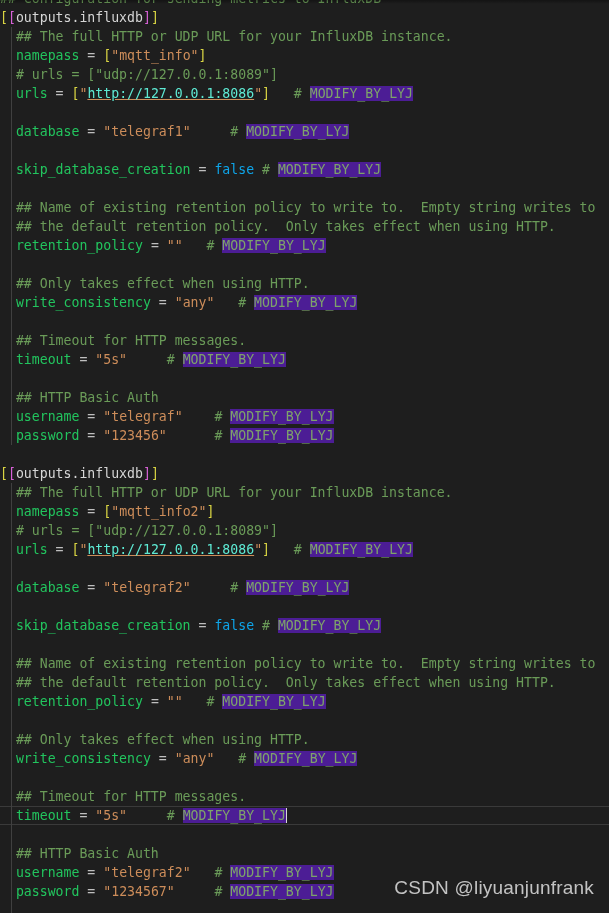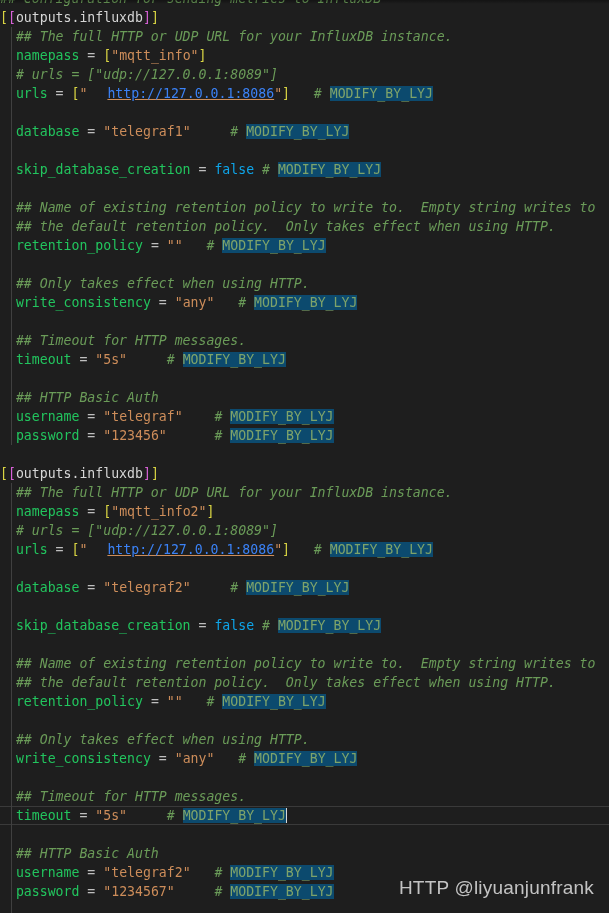--- a/index.html
+++ b/index.html
@@ -59,31 +59,31 @@
   .line.active::after {
     content: "";
     position: absolute;
     left: 0; right: 0; top: 0; bottom: 0;
     border-top: 1px solid #3a3a3a;
     border-bottom: 1px solid #3a3a3a;
     pointer-events: none;
     z-index: 0;
   }
   
-  .c  { color: #6a9b58; font-style: italic; }            
+  .c  { color: #6a9b58; }            
   .k  { color: #22c55e; }            
   .op { color: #bfbfbf; }            
   .s  { color: #cd8d5a; }            
   .br { color: #d9d543; }            
   .bm { color: #d861d8; }            
   .w  { color: #d6d6d6; }            
   .b  { color: #0ea5e9; }            
-  .lnk { color: #3b82f6; text-decoration: underline; text-decoration-color: #cd8d5a; margin-left: 20px; }
+  .lnk { color: #5eead4; text-decoration: underline; text-decoration-color: #cd8d5a; }
   .hl {
-    background: #0c4a6e;
+    background: #4c1d95;
     color: #7ea36a;
   }
   .cursor {
     display: inline-block;
     width: 1px;
     height: 15px;
     background: #d8d8d8;
     vertical-align: -3px;
     margin-left: 0px;
   }
@@ -106,14 +106,14 @@
     z-index: 6;
     pointer-events: none;
   }
 </style>
 </head>
 <body>
 
 <div id="editor">
   <div class="scroll-shadow"></div>
   <div class="code" id="code-root"><div class="line"><span class="txt"><span class="c">## Configuration for sending metrics to InfluxDB</span></span></div><div class="line"><span class="txt"><span class="br">[</span><span class="bm">[</span><span class="w">outputs.influxdb</span><span class="bm">]</span><span class="br">]</span></span></div><div class="line ind"><span class="txt"><span class="c">  ## The full HTTP or UDP URL for your InfluxDB instance.</span></span></div><div class="line ind"><span class="txt"><span>  </span><span class="k">namepass</span><span class="op"> = </span><span class="br">[</span><span class="s">"mqtt_info"</span><span class="br">]</span></span></div><div class="line ind"><span class="txt"><span class="c">  # urls = ["udp://127.0.0.1:8089"]</span></span></div><div class="line ind"><span class="txt"><span>  </span><span class="k">urls</span><span class="op"> = </span><span class="br">[</span><span class="s">"</span><span class="lnk">http://127.0.0.1:8086</span><span class="s">"</span><span class="br">]</span><span class="c">   # </span><span class="hl">MODIFY_BY_LYJ</span></span></div><div class="line ind"><span class="txt"><span>&nbsp;</span></span></div><div class="line ind"><span class="txt"><span>  </span><span class="k">database</span><span class="op"> = </span><span class="s">"telegraf1"</span><span class="c">     # </span><span class="hl">MODIFY_BY_LYJ</span></span></div><div class="line ind"><span class="txt"><span>&nbsp;</span></span></div><div class="line ind"><span class="txt"><span>  </span><span class="k">skip_database_creation</span><span class="op"> = </span><span class="b">false</span><span class="c"> # </span><span class="hl">MODIFY_BY_LYJ</span></span></div><div class="line ind"><span class="txt"><span>&nbsp;</span></span></div><div class="line ind"><span class="txt"><span class="c">  ## Name of existing retention policy to write to.  Empty string writes to</span></span></div><div class="line ind"><span class="txt"><span class="c">  ## the default retention policy.  Only takes effect when using HTTP.</span></span></div><div class="line ind"><span class="txt"><span>  </span><span class="k">retention_policy</span><span class="op"> = </span><span class="s">""</span><span class="c">   # </span><span class="hl">MODIFY_BY_LYJ</span></span></div><div class="line ind"><span class="txt"><span>&nbsp;</span></span></div><div class="line ind"><span class="txt"><span class="c">  ## Only takes effect when using HTTP.</span></span></div><div class="line ind"><span class="txt"><span>  </span><span class="k">write_consistency</span><span class="op"> = </span><span class="s">"any"</span><span class="c">   # </span><span class="hl">MODIFY_BY_LYJ</span></span></div><div class="line ind"><span class="txt"><span>&nbsp;</span></span></div><div class="line ind"><span class="txt"><span class="c">  ## Timeout for HTTP messages.</span></span></div><div class="line ind"><span class="txt"><span>  </span><span class="k">timeout</span><span class="op"> = </span><span class="s">"5s"</span><span class="c">     # </span><span class="hl">MODIFY_BY_LYJ</span></span></div><div class="line ind"><span class="txt"><span>&nbsp;</span></span></div><div class="line ind"><span class="txt"><span class="c">  ## HTTP Basic Auth</span></span></div><div class="line ind"><span class="txt"><span>  </span><span class="k">username</span><span class="op"> = </span><span class="s">"telegraf"</span><span class="c">    # </span><span class="hl">MODIFY_BY_LYJ</span></span></div><div class="line ind"><span class="txt"><span>  </span><span class="k">password</span><span class="op"> = </span><span class="s">"123456"</span><span class="c">      # </span><span class="hl">MODIFY_BY_LYJ</span></span></div><div class="line"><span class="txt"><span>&nbsp;</span></span></div><div class="line"><span class="txt"><span class="br">[</span><span class="bm">[</span><span class="w">outputs.influxdb</span><span class="bm">]</span><span class="br">]</span></span></div><div class="line ind"><span class="txt"><span class="c">  ## The full HTTP or UDP URL for your InfluxDB instance.</span></span></div><div class="line ind"><span class="txt"><span>  </span><span class="k">namepass</span><span class="op"> = </span><span class="br">[</span><span class="s">"mqtt_info2"</span><span class="br">]</span></span></div><div class="line ind"><span class="txt"><span class="c">  # urls = ["udp://127.0.0.1:8089"]</span></span></div><div class="line ind"><span class="txt"><span>  </span><span class="k">urls</span><span class="op"> = </span><span class="br">[</span><span class="s">"</span><span class="lnk">http://127.0.0.1:8086</span><span class="s">"</span><span class="br">]</span><span class="c">   # </span><span class="hl">MODIFY_BY_LYJ</span></span></div><div class="line ind"><span class="txt"><span>&nbsp;</span></span></div><div class="line ind"><span class="txt"><span>  </span><span class="k">database</span><span class="op"> = </span><span class="s">"telegraf2"</span><span class="c">     # </span><span class="hl">MODIFY_BY_LYJ</span></span></div><div class="line ind"><span class="txt"><span>&nbsp;</span></span></div><div class="line ind"><span class="txt"><span>  </span><span class="k">skip_database_creation</span><span class="op"> = </span><span class="b">false</span><span class="c"> # </span><span class="hl">MODIFY_BY_LYJ</span></span></div><div class="line ind"><span class="txt"><span>&nbsp;</span></span></div><div class="line ind"><span class="txt"><span class="c">  ## Name of existing retention policy to write to.  Empty string writes to</span></span></div><div class="line ind"><span class="txt"><span class="c">  ## the default retention policy.  Only takes effect when using HTTP.</span></span></div><div class="line ind"><span class="txt"><span>  </span><span class="k">retention_policy</span><span class="op"> = </span><span class="s">""</span><span class="c">   # </span><span class="hl">MODIFY_BY_LYJ</span></span></div><div class="line ind"><span class="txt"><span>&nbsp;</span></span></div><div class="line ind"><span class="txt"><span class="c">  ## Only takes effect when using HTTP.</span></span></div><div class="line ind"><span class="txt"><span>  </span><span class="k">write_consistency</span><span class="op"> = </span><span class="s">"any"</span><span class="c">   # </span><span class="hl">MODIFY_BY_LYJ</span></span></div><div class="line ind"><span class="txt"><span>&nbsp;</span></span></div><div class="line ind"><span class="txt"><span class="c">  ## Timeout for HTTP messages.</span></span></div><div class="line ind active"><span class="txt"><span>  </span><span class="k">timeout</span><span class="op"> = </span><span class="s">"5s"</span><span class="c">     # </span><span class="hl">MODIFY_BY_LYJ</span><span class="cursor"></span></span></div><div class="line ind"><span class="txt"><span>&nbsp;</span></span></div><div class="line ind"><span class="txt"><span class="c">  ## HTTP Basic Auth</span></span></div><div class="line ind"><span class="txt"><span>  </span><span class="k">username</span><span class="op"> = </span><span class="s">"telegraf2"</span><span class="c">   # </span><span class="hl">MODIFY_BY_LYJ</span></span></div><div class="line ind"><span class="txt"><span>  </span><span class="k">password</span><span class="op"> = </span><span class="s">"1234567"</span><span class="c">     # </span><span class="hl">MODIFY_BY_LYJ</span></span></div><div class="line ind"><span class="txt"><span>&nbsp;</span></span></div></div>
-  <div class="watermark">HTTP @liyuanjunfrank</div>
+  <div class="watermark">CSDN @liyuanjunfrank</div>
 </div>
 
 </body></html>

